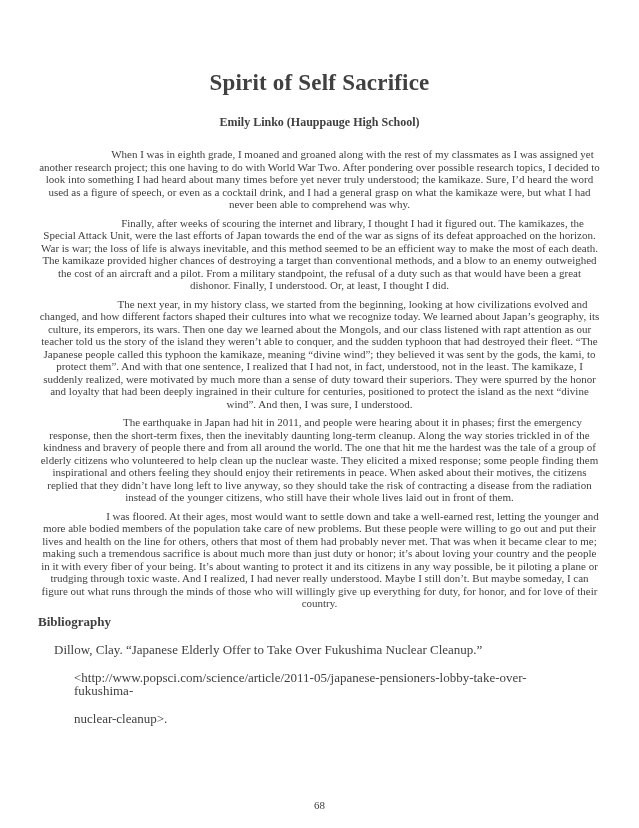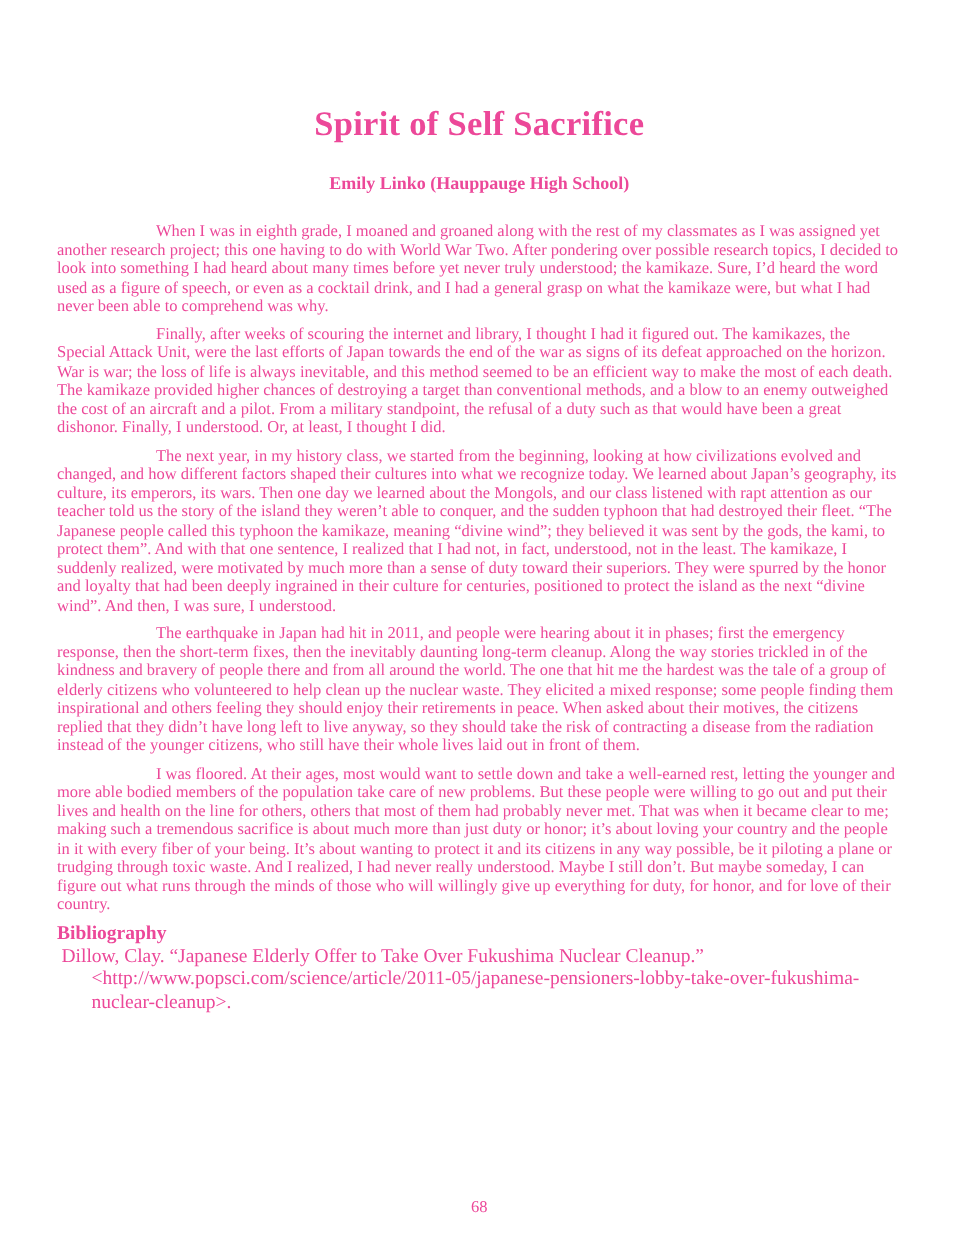--- a/index.html
+++ b/index.html
@@ -6,21 +6,21 @@
     margin: 0;
     padding: 0;
     background: #ffffff;
   }
   .page {
     position: relative;
     width: 639px;
     height: 828px;
     background: #ffffff;
     font-family: "Liberation Serif", serif;
-    color: #ec4899;
+    color: #404040;
     overflow: hidden;
     box-sizing: border-box;
   }
   .doc-title {
     margin: 0;
     padding-top: 70px;
     text-align: center;
     font-size: 23px;
     font-weight: bold;
     letter-spacing: 0.2px;
@@ -33,31 +33,32 @@
   }
   .essay-body {
     margin: 18px 38px 0 38px;
     font-size: 11px;
     line-height: 12.5px;
     text-align: left;
   }
   .essay-body p {
     margin: 0 0 6px 0;
     text-indent: 66px;
+    text-align: center;
   }
   .bibliography {
     margin: 1px 38px 0 38px;
     font-size: 13px;
     line-height: 12.4px;
   }
   .bib-heading {
     font-weight: bold;
   }
   .bib-line {
-    margin: 3px;
+    margin: 16px;
   }
   .bib-line.indent {
     padding-left: 20px;
   }
   .page-number {
     position: absolute;
     bottom: 17px;
     left: 0;
     width: 100%;
     text-align: center;

